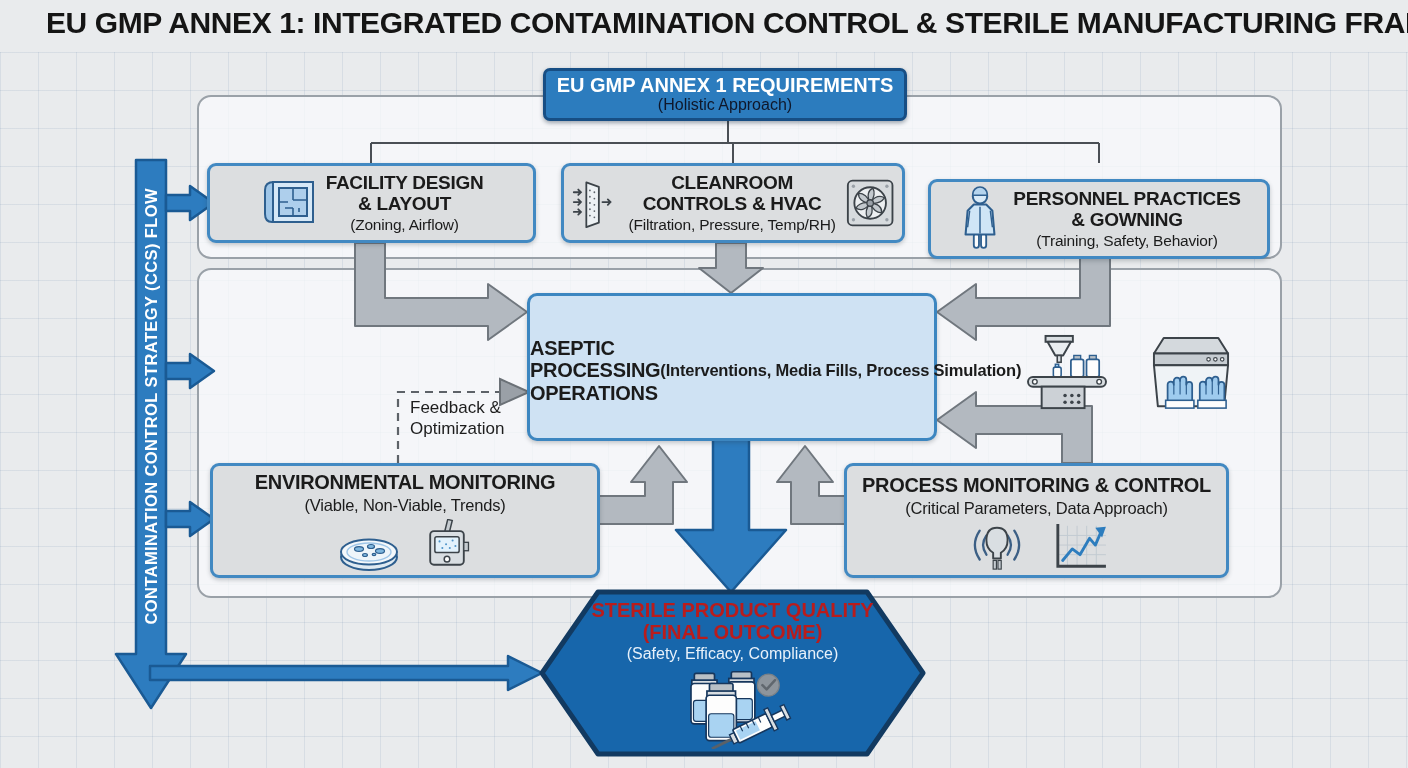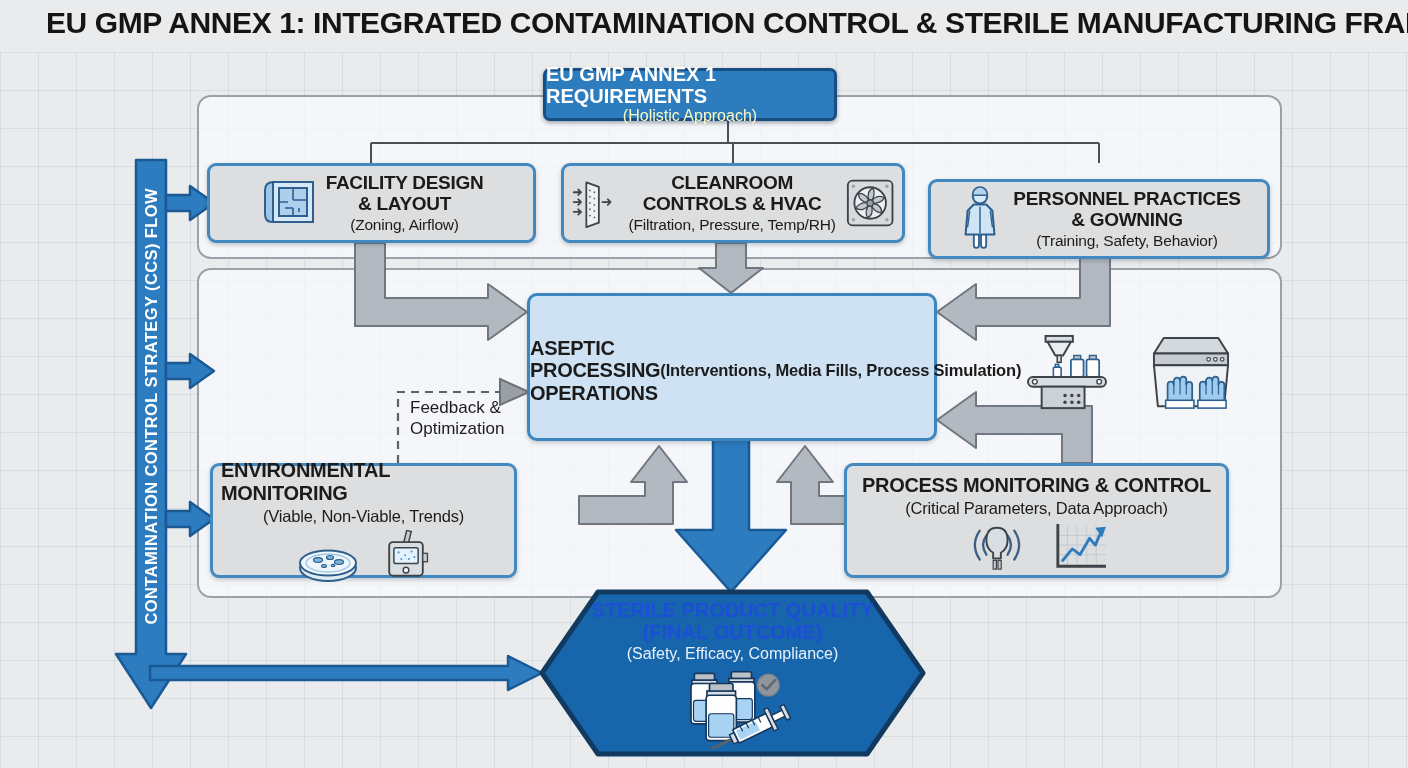--- a/index.html
+++ b/index.html
@@ -15,41 +15,41 @@
   #connector-layer{position:absolute;left:0;top:0;z-index:2;}
   .node{position:absolute;z-index:3;border:3px solid #4289c2;border-radius:9px;
         background:#dcdee0;box-shadow:0 2px 4px rgba(40,50,60,.25);
         display:flex;align-items:center;justify-content:center;gap:10px;box-sizing:border-box;padding:4px 8px;}
   .node .txt{display:flex;flex-direction:column;align-items:center;justify-content:center;text-align:center;}
   .box-title{font-weight:bold;font-size:19px;line-height:1.12;color:#1b1b1b;
              white-space:pre-line;letter-spacing:-.3px;}
   .box-sub{font-size:15.5px;color:#1b1b1b;letter-spacing:-.2px;white-space:nowrap;line-height:1.25;}
   #page-title{position:absolute;left:46px;top:6px;margin:0;z-index:3;color:#151515;
       font-size:30px;font-weight:bold;letter-spacing:-.4px;white-space:nowrap;}
-  #req-box{position:absolute;left:543px;top:68px;width:294px;height:53px;z-index:3;
+  #req-box{position:absolute;left:543px;top:68px;width:364px;height:53px;z-index:3;
       background:#2c7cbe;border:3px solid #174e84;border-radius:7px;box-sizing:border-box;
       display:flex;flex-direction:column;align-items:center;justify-content:center;
       box-shadow:0 2px 4px rgba(20,40,60,.4);}
   #req-box .t1{color:#fff;font-weight:bold;font-size:20px;line-height:1.1;}
-  #req-box .t2{color:#fef9c3;font-size:16px;line-height:1.15;}
+  #req-box .t2{color:#0f172a;font-size:16px;line-height:1.15;}
   #aseptic-box{position:absolute;left:527px;top:293px;width:410px;height:148px;z-index:3;
       background:#cfe2f3;border:3px solid #3c86c0;border-radius:10px;box-sizing:border-box;
       display:flex;flex-direction:row;align-items:center;box-shadow:0 2px 4px rgba(40,50,60,.25);padding-top:7px;}
   #aseptic-box .box-title{font-size:20px;}
   #aseptic-box .box-sub{font-size:16.5px;font-weight:bold;}
   .icon-row{display:flex;align-items:flex-end;justify-content:center;gap:26px;margin-top:4px;}
   #ccs-label{position:absolute;left:136px;top:160px;width:30px;height:492px;z-index:4;
       display:flex;align-items:center;justify-content:center;}
   #ccs-label span{writing-mode:vertical-rl;transform:rotate(180deg);color:#fff;
       font-weight:bold;font-size:16.5px;letter-spacing:.4px;white-space:nowrap;}
   #feedback-label{position:absolute;left:410px;top:398px;width:130px;z-index:3;
       font-size:17px;color:#1d1d1d;line-height:1.22;white-space:pre-line;}
   #outcome-text{position:absolute;left:556px;top:599px;width:353px;height:150px;z-index:3;
       display:flex;flex-direction:column;align-items:center;text-align:center;}
-  #outcome-text .t1{color:#1d4ed8;font-weight:bold;font-size:20px;line-height:1.12;white-space:pre-line;}
+  #outcome-text .t1{color:#b91c1c;font-weight:bold;font-size:20px;line-height:1.12;white-space:pre-line;}
   #outcome-text .t2{color:#e8f1fa;font-size:16px;line-height:1.2;}
 </style>
 </head>
 <body>
 
 <div id="stage">
 
   <h1 id="page-title">EU GMP ANNEX 1: INTEGRATED CONTAMINATION CONTROL &amp; STERILE MANUFACTURING FRAMEWORK</h1>
 
   <div class="panel" style="left:197px;top:95px;width:1081px;height:160px;"></div>
@@ -214,21 +214,21 @@
           <path d="M34.4 52 V62 M40.8 48 V62 M47.2 49 V62" stroke="#2e5f8f" stroke-width="1.2" fill="none"></path>
           <rect x="26" y="68" width="29" height="8" fill="#fdfdfd" stroke="#2e5f8f" stroke-width="1.6"></rect>
         </g>
       </svg>
     </div>
   </div>
 
   <div id="feedback-label">Feedback &amp;
 Optimization</div>
 
-  <div class="node" style="left:210px;top:463px;width:307px;height:115px;flex-direction:column;gap:2px;padding-top:8px;">
+  <div class="node" style="left:210px;top:463px;width:390px;height:115px;flex-direction:column;gap:2px;padding-top:8px;">
     <div class="box-title" style="font-size:20px;">ENVIRONMENTAL MONITORING</div>
     <div class="box-sub" style="font-size:16.5px;">(Viable, Non-Viable, Trends)</div>
     <div class="icon-row" style="gap:18px;margin-top:1px;">
       <svg width="66" height="44" viewBox="0 0 66 44">
         <ellipse cx="33" cy="26" rx="28" ry="13" fill="#dfeaf2" stroke="#2e5f8f" stroke-width="2"></ellipse>
         <ellipse cx="33" cy="21" rx="28" ry="12.5" fill="#f4f8fb" stroke="#2e5f8f" stroke-width="2"></ellipse>
         <ellipse cx="33" cy="21" rx="22" ry="9" fill="#eef5fa" stroke="#9fc6e8" stroke-width="1.4"></ellipse>
         <g fill="#7fb6dd" stroke="#2e5f8f" stroke-width="1.2">
           <ellipse cx="23" cy="18" rx="4.5" ry="2.4"></ellipse>
           <ellipse cx="35" cy="15.5" rx="3.5" ry="2"></ellipse>

